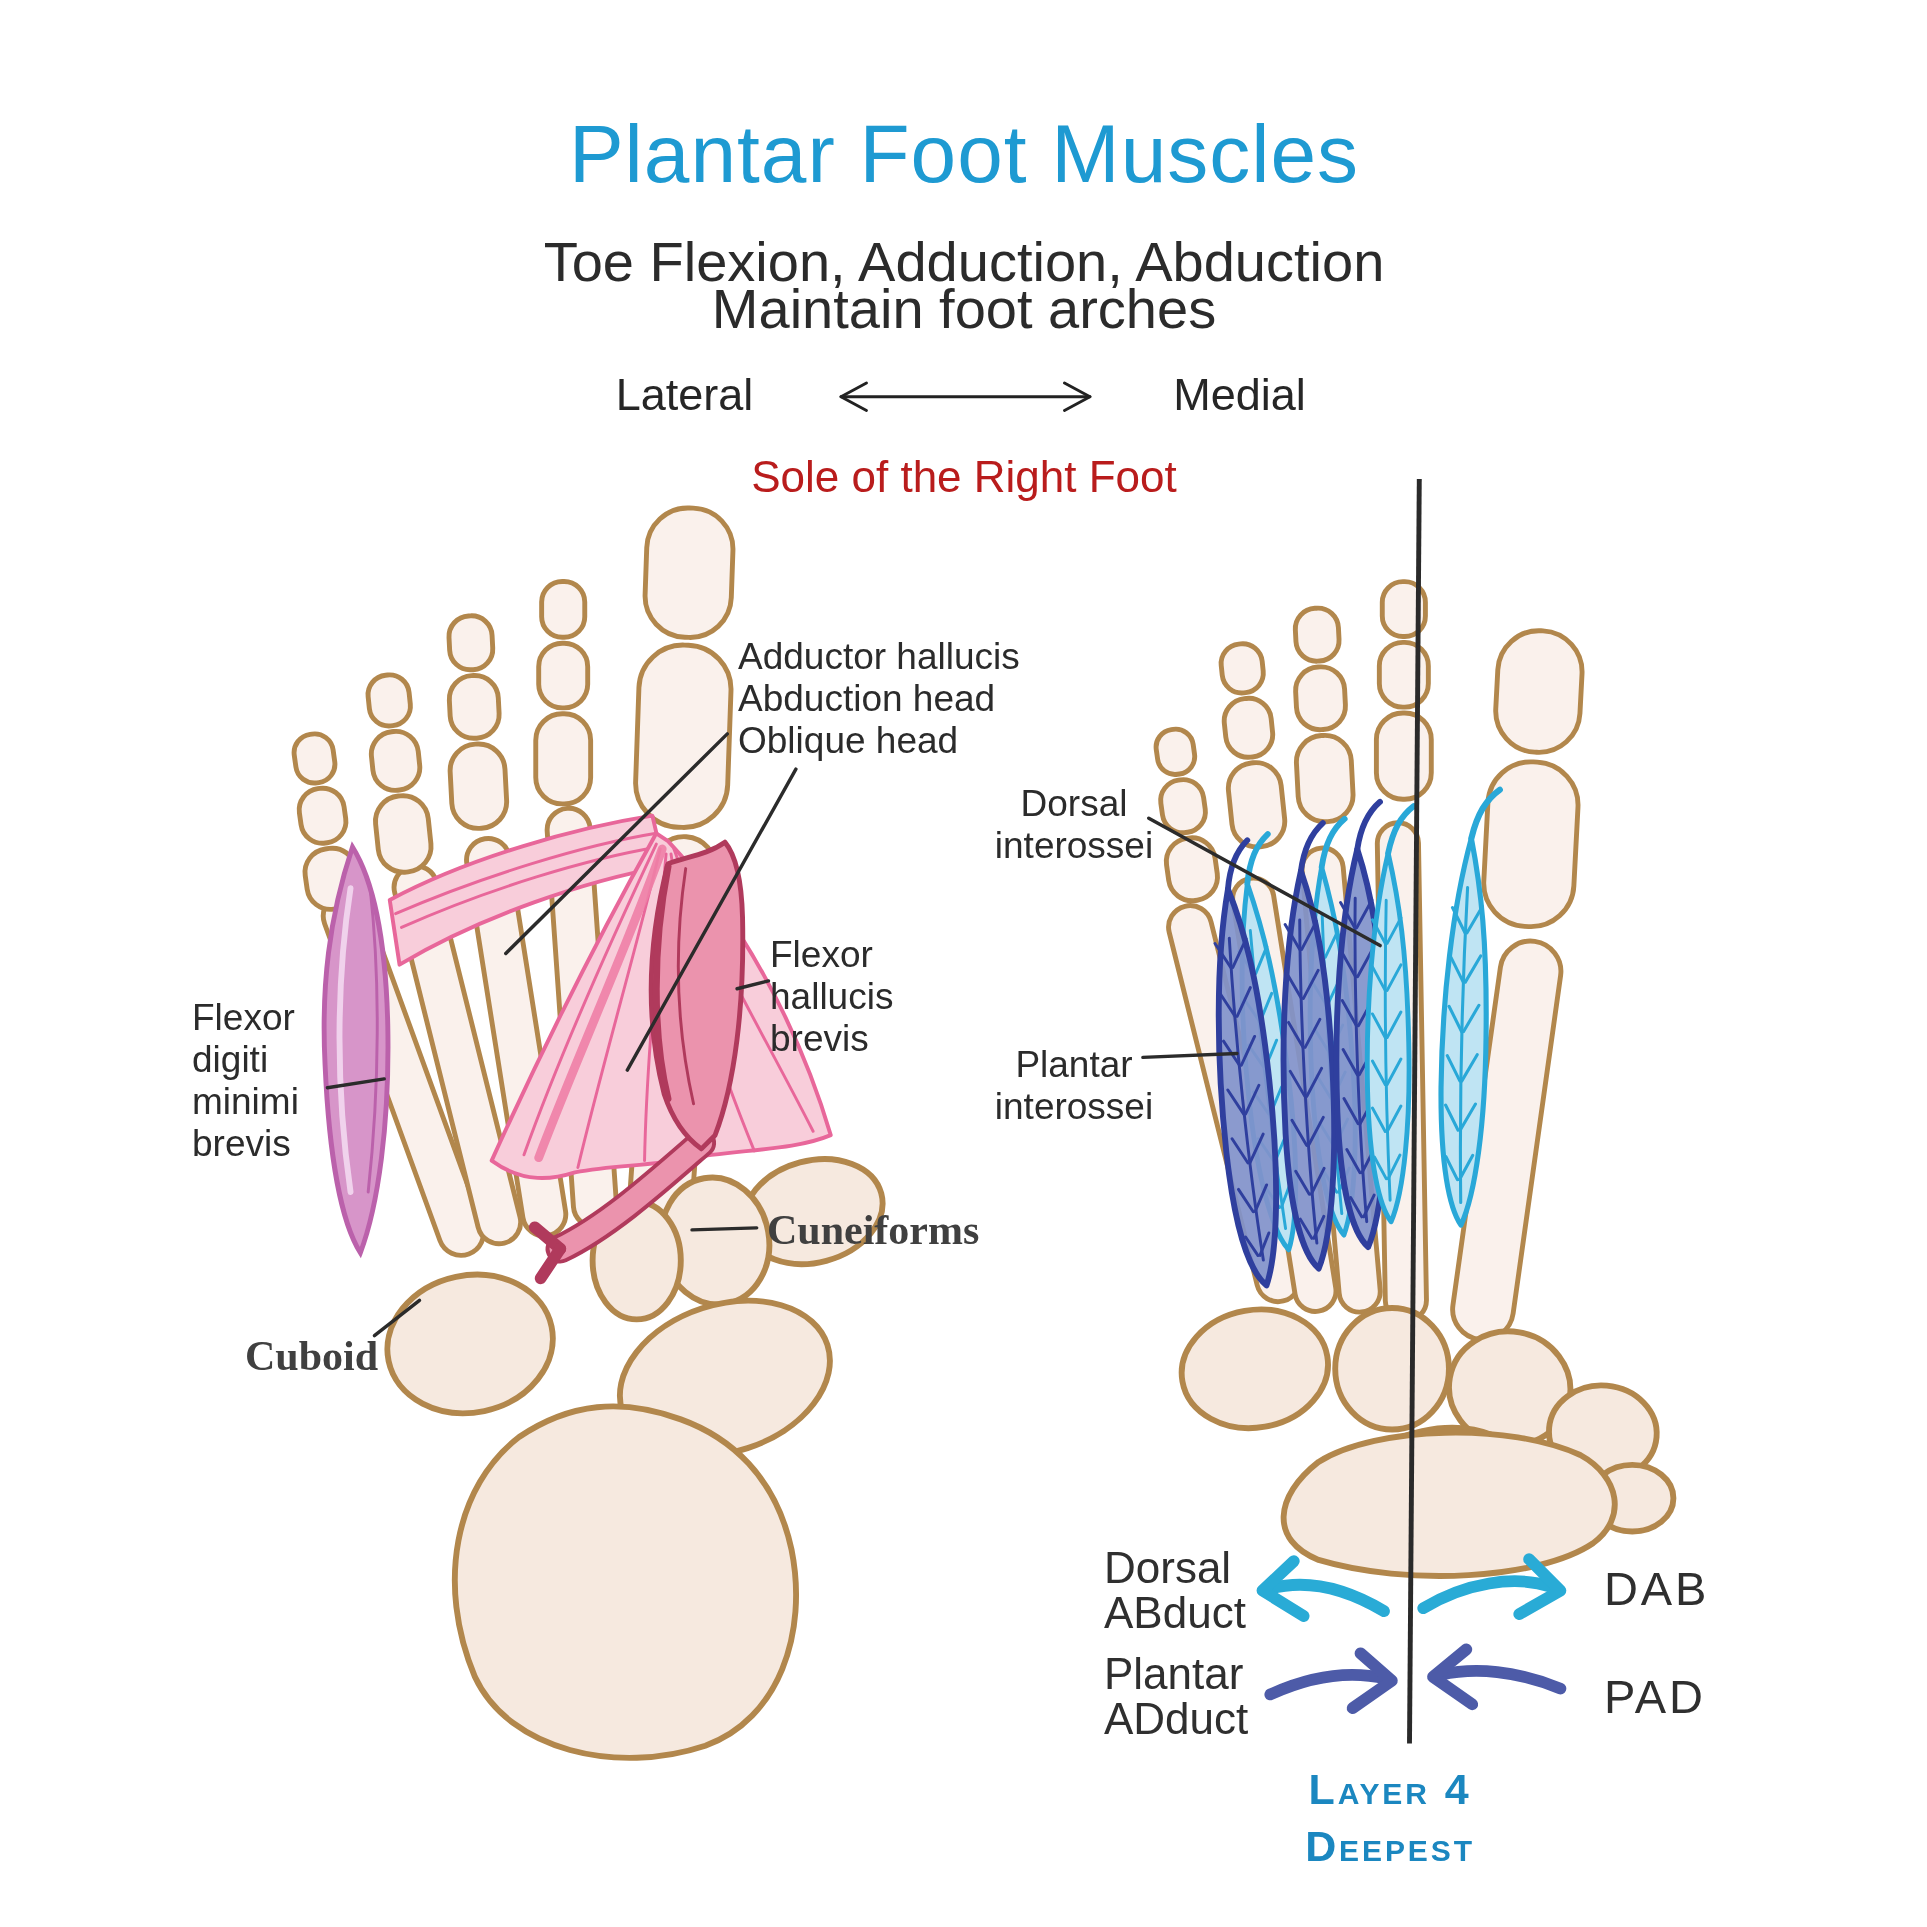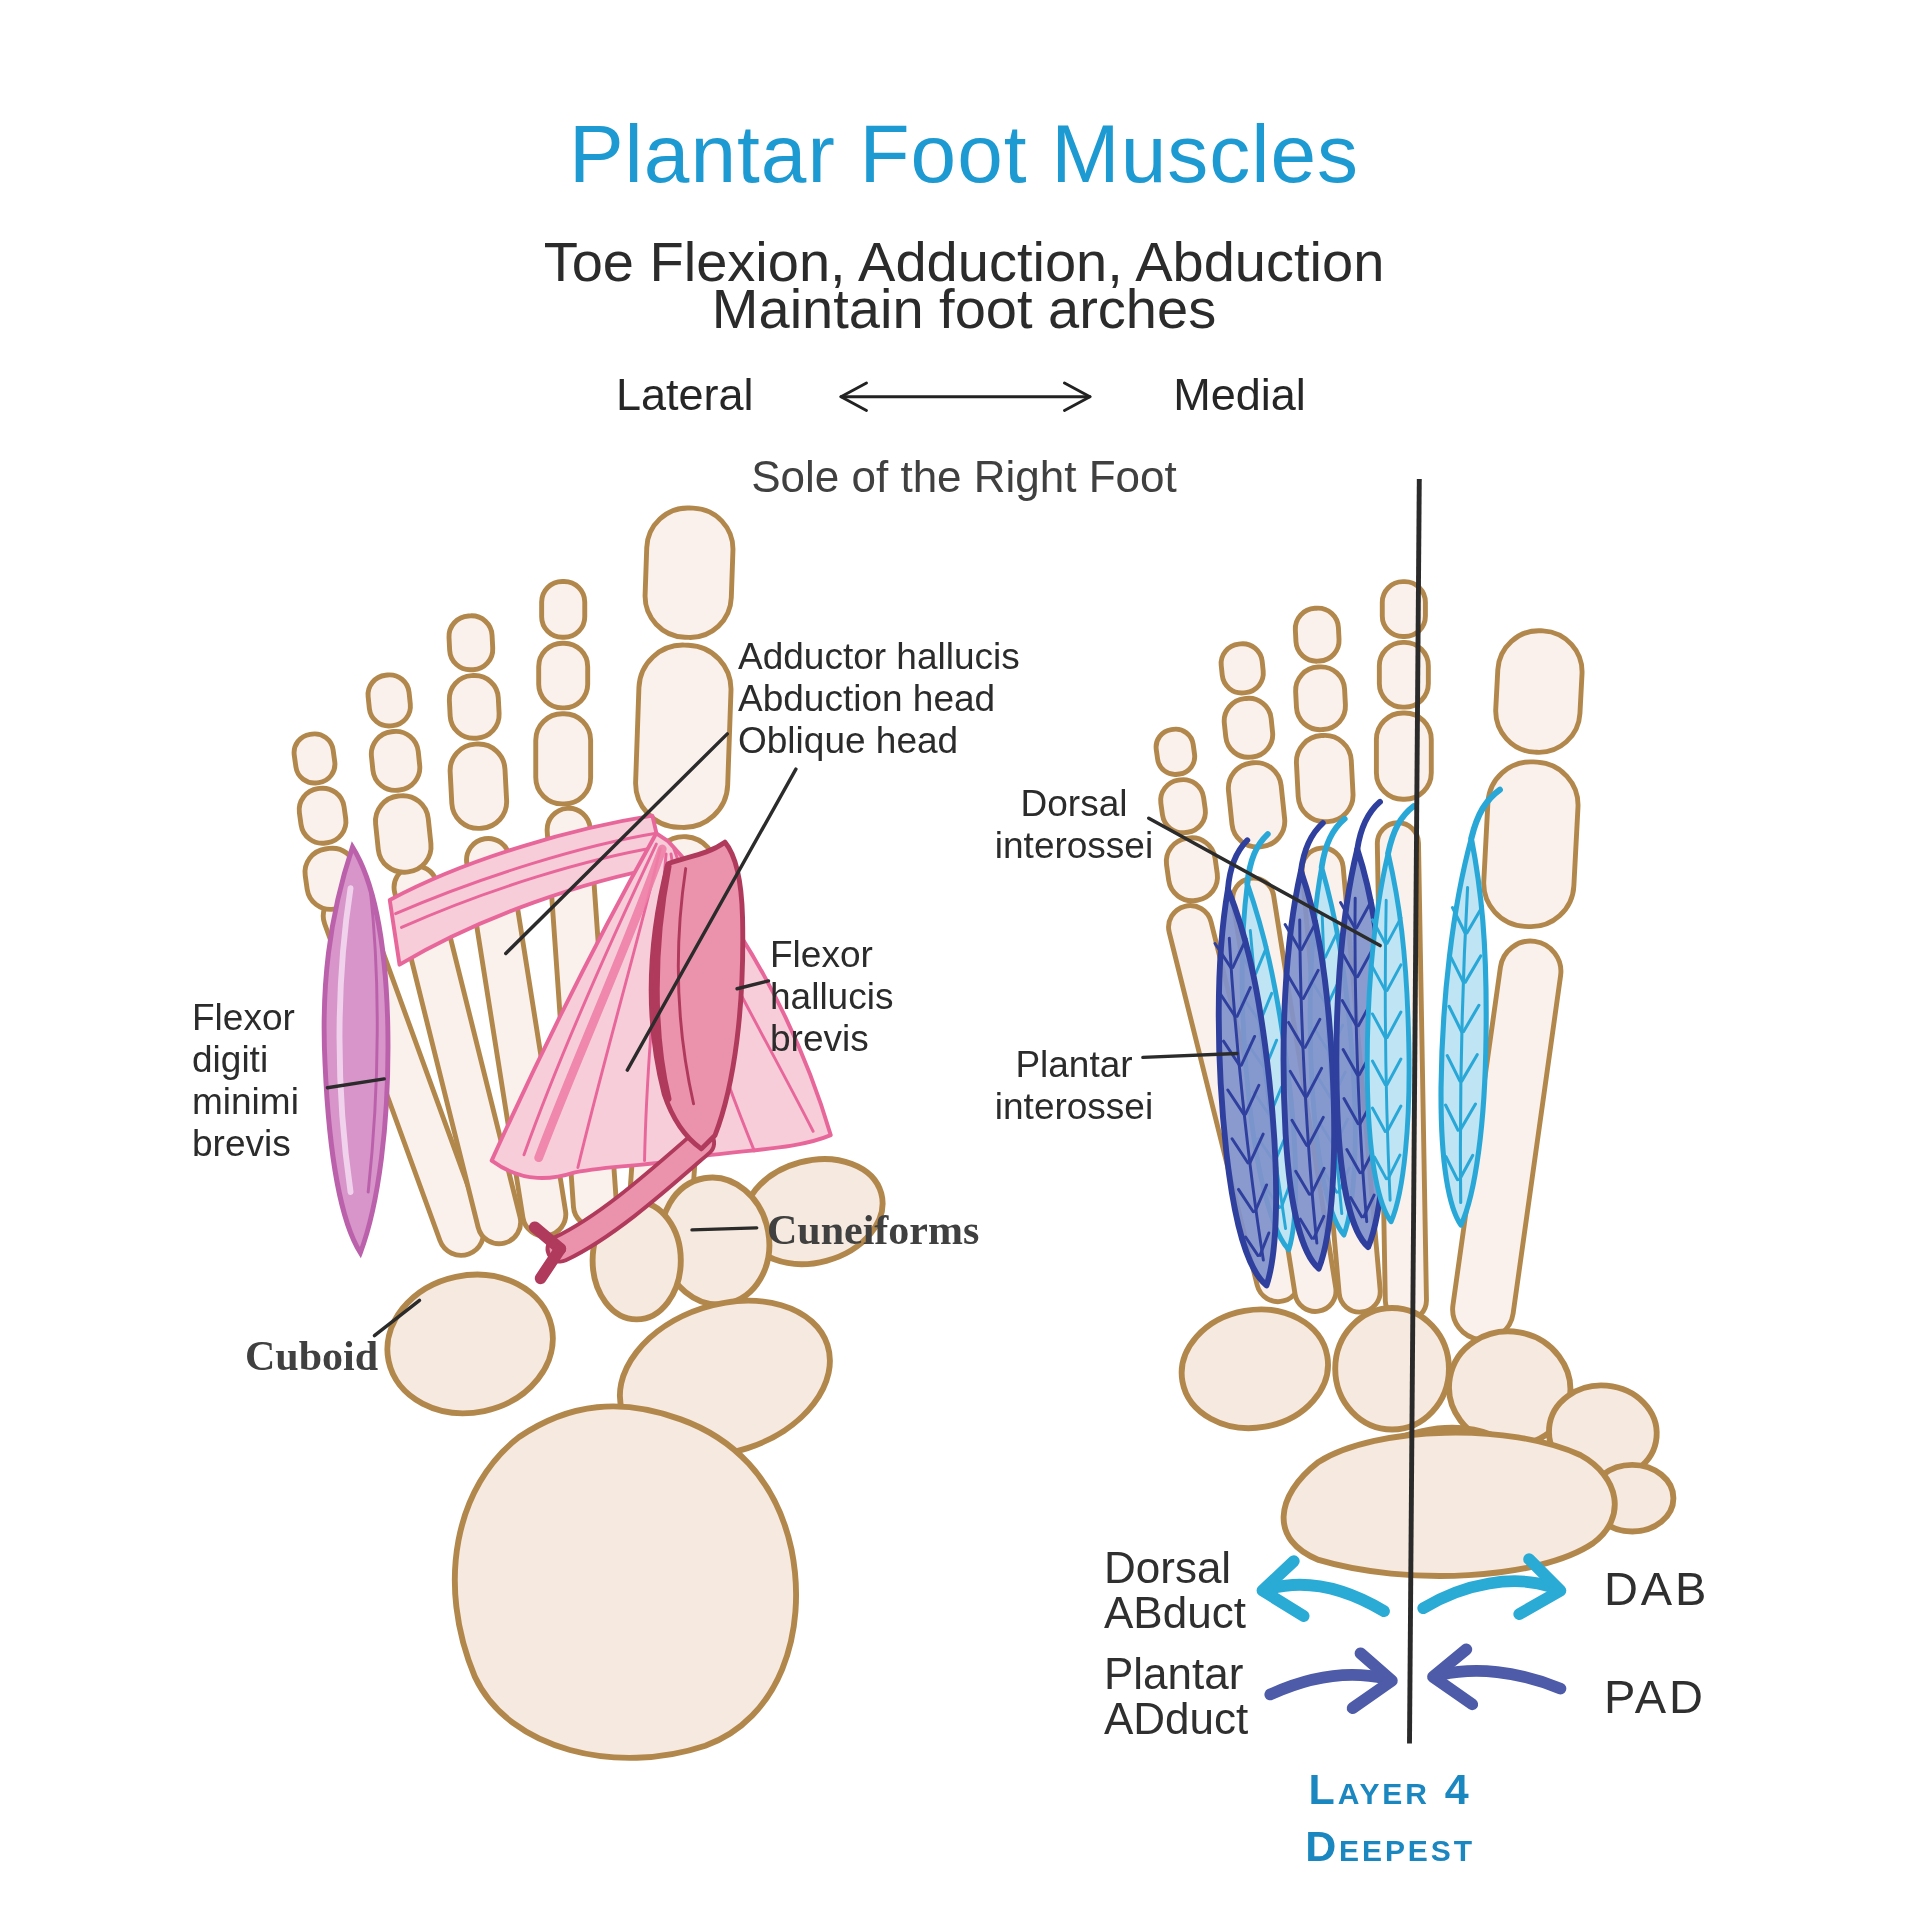--- a/index.html
+++ b/index.html
@@ -4,23 +4,23 @@
 <style>
   html,body{margin:0;padding:0;background:#ffffff;}
   #canvas{position:relative;width:1928px;height:1928px;background:#ffffff;overflow:hidden;
           font-family:"Liberation Sans","DejaVu Sans",sans-serif;color:var(--text-dark);margin-top:36px;}
   .abs{position:absolute;}
   .ctr{text-align:center;width:100%;left:0;}
   .title{top:71px;font-size:82px;font-weight:500;color:var(--title-blue);letter-spacing:1px;}
   .sub{font-size:56px;font-weight:400;color:var(--text-dark);line-height:1.06;}
   .sub1{top:196px;} .sub2{top:243px;}
   .dirword{top:333px;font-size:45px;font-weight:500;color:#262626;}
-  .dir-lat{left:616px;width:225px;text-align:left;}
+  .dir-lat{left:572px;width:225px;text-align:center;}
   .dir-med{left:1127px;width:225px;text-align:center;}
-  .viewlab{top:416px;font-size:44px;font-weight:400;color:#404040;}
+  .viewlab{top:416px;font-size:44px;font-weight:400;color:#b91c1c;}
   .anat{font-size:37px;line-height:42px;font-weight:400;color:#2b2b2b;}
   .serifl{font-family:"Liberation Serif","DejaVu Serif",serif;font-weight:700;font-size:42px;color:#404040;}
   .motion{font-size:44px;line-height:45px;font-weight:500;color:#2f2f2f;}
   .abbr{font-size:47px;font-weight:500;letter-spacing:2.9px;color:#2f2f2f;}
   .cap{font-variant:small-caps;font-size:43px;font-weight:600;letter-spacing:2.9px;text-align:center;width:314px;}
   .cap3{color:var(--caption-maroon);}
   .cap4{color:var(--caption-blue);}
   svg{position:absolute;overflow:visible;}
   .bone rect,.bone path,.bone ellipse{fill:var(--bone-fill);stroke:var(--bone-outline);stroke-width:5px;stroke-linejoin:round;}
   .bone2 path,.bone2 ellipse{fill:var(--bone-fill-2);stroke:var(--bone-outline);stroke-width:6px;stroke-linejoin:round;}

